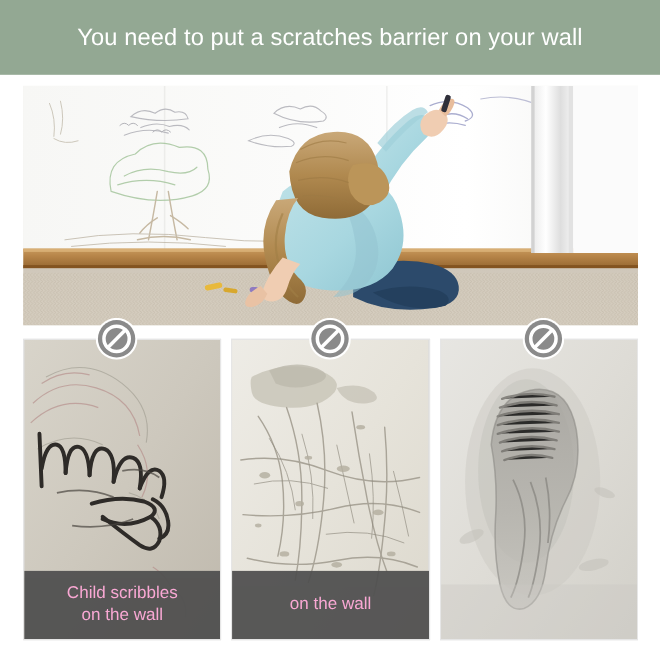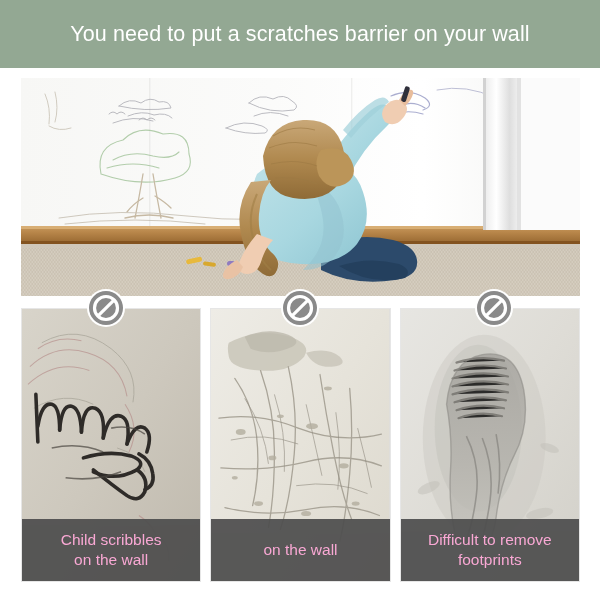--- a/index.html
+++ b/index.html
@@ -416,20 +416,16 @@
           <path d="M46 96 q4 -44 36 -50 q34 -6 42 36 q6 36 -10 66 q-14 28 -18 62 q-4 30 -20 36 q-16 4 -22 -22 q-6 -30 -4 -62 q2 -34 -4 -66z" fill="none" stroke="#8c8a85" stroke-width="1.4" opacity="0.6"></path>
 
           <g fill="#c2c0b9" opacity="0.5">
             <ellipse cx="28" cy="180" rx="12" ry="5" transform="rotate(-25 28 180)"></ellipse>
             <ellipse cx="150" cy="140" rx="10" ry="4" transform="rotate(20 150 140)"></ellipse>
             <ellipse cx="140" cy="206" rx="14" ry="5" transform="rotate(-12 140 206)"></ellipse>
           </g>
           <rect y="224" width="180" height="50" fill="#cbc9c2" opacity="0.4"></rect>
         </svg>
       </div>
-      <div class="panel-caption">
-        <span class="caption-line">Difficult to remove</span>
-        <span class="caption-line">footprints</span>
-      </div>
     </div>
 
   </div>
 </div>
 
 </body></html>

